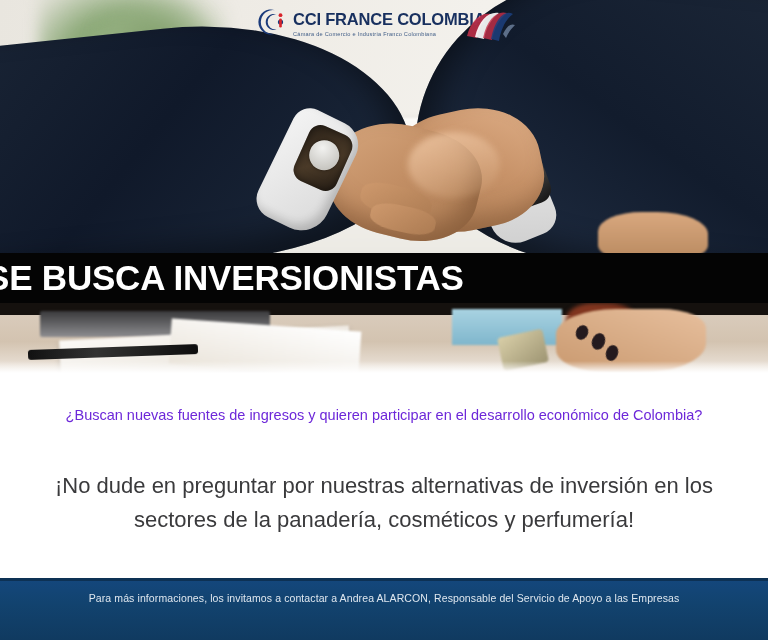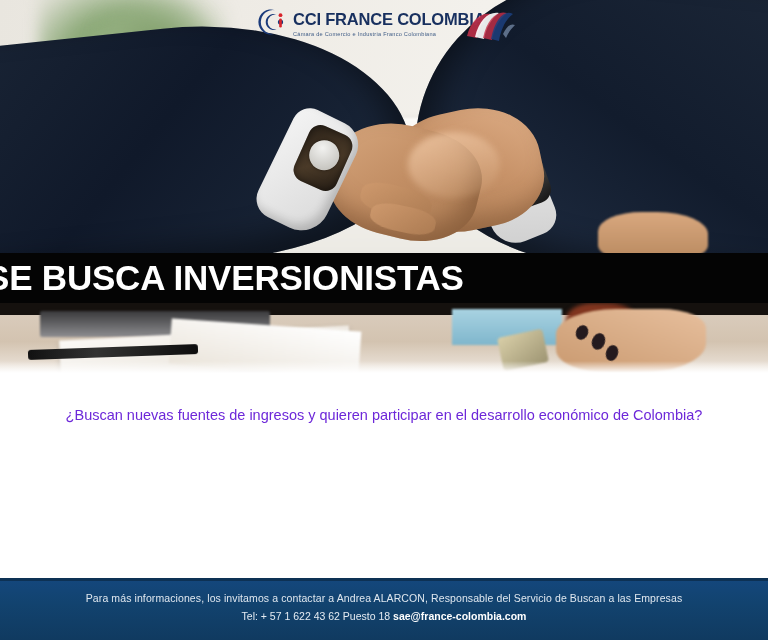--- a/index.html
+++ b/index.html
@@ -204,21 +204,21 @@
     <div class="redhair"></div>
     <div class="handw"></div>
     <div class="nail n1"></div>
     <div class="nail n2"></div>
     <div class="nail n3"></div>
     <div class="fade"></div>
   </div>
 
   <div class="body">
     <div class="q">¿Buscan nuevas fuentes de ingresos y quieren participar en el desarrollo económico de Colombia?</div>
+    <div class="claim">¡No dude en preguntar por nuestras alternativas de inversión en los sectores de la panadería, cosméticos y perfumería!</div>
   </div>
 
   <div class="footer">
     <div class="fline"></div>
-    <div class="f1t">Para más informaciones, los invitamos a contactar a Andrea ALARCON, Responsable del Servicio de Buscan a las Empresas</div>
-    <div class="f2t"><span>Tel: + 57 1 622 43 62 Puesto 18 </span><span class="em">sae@france-colombia.com</span></div>
+    <div class="f1t">Para más informaciones, los invitamos a contactar a Andrea ALARCON, Responsable del Servicio de Apoyo a las Empresas</div>
   </div>
 
 </div>
 
 </body></html>

